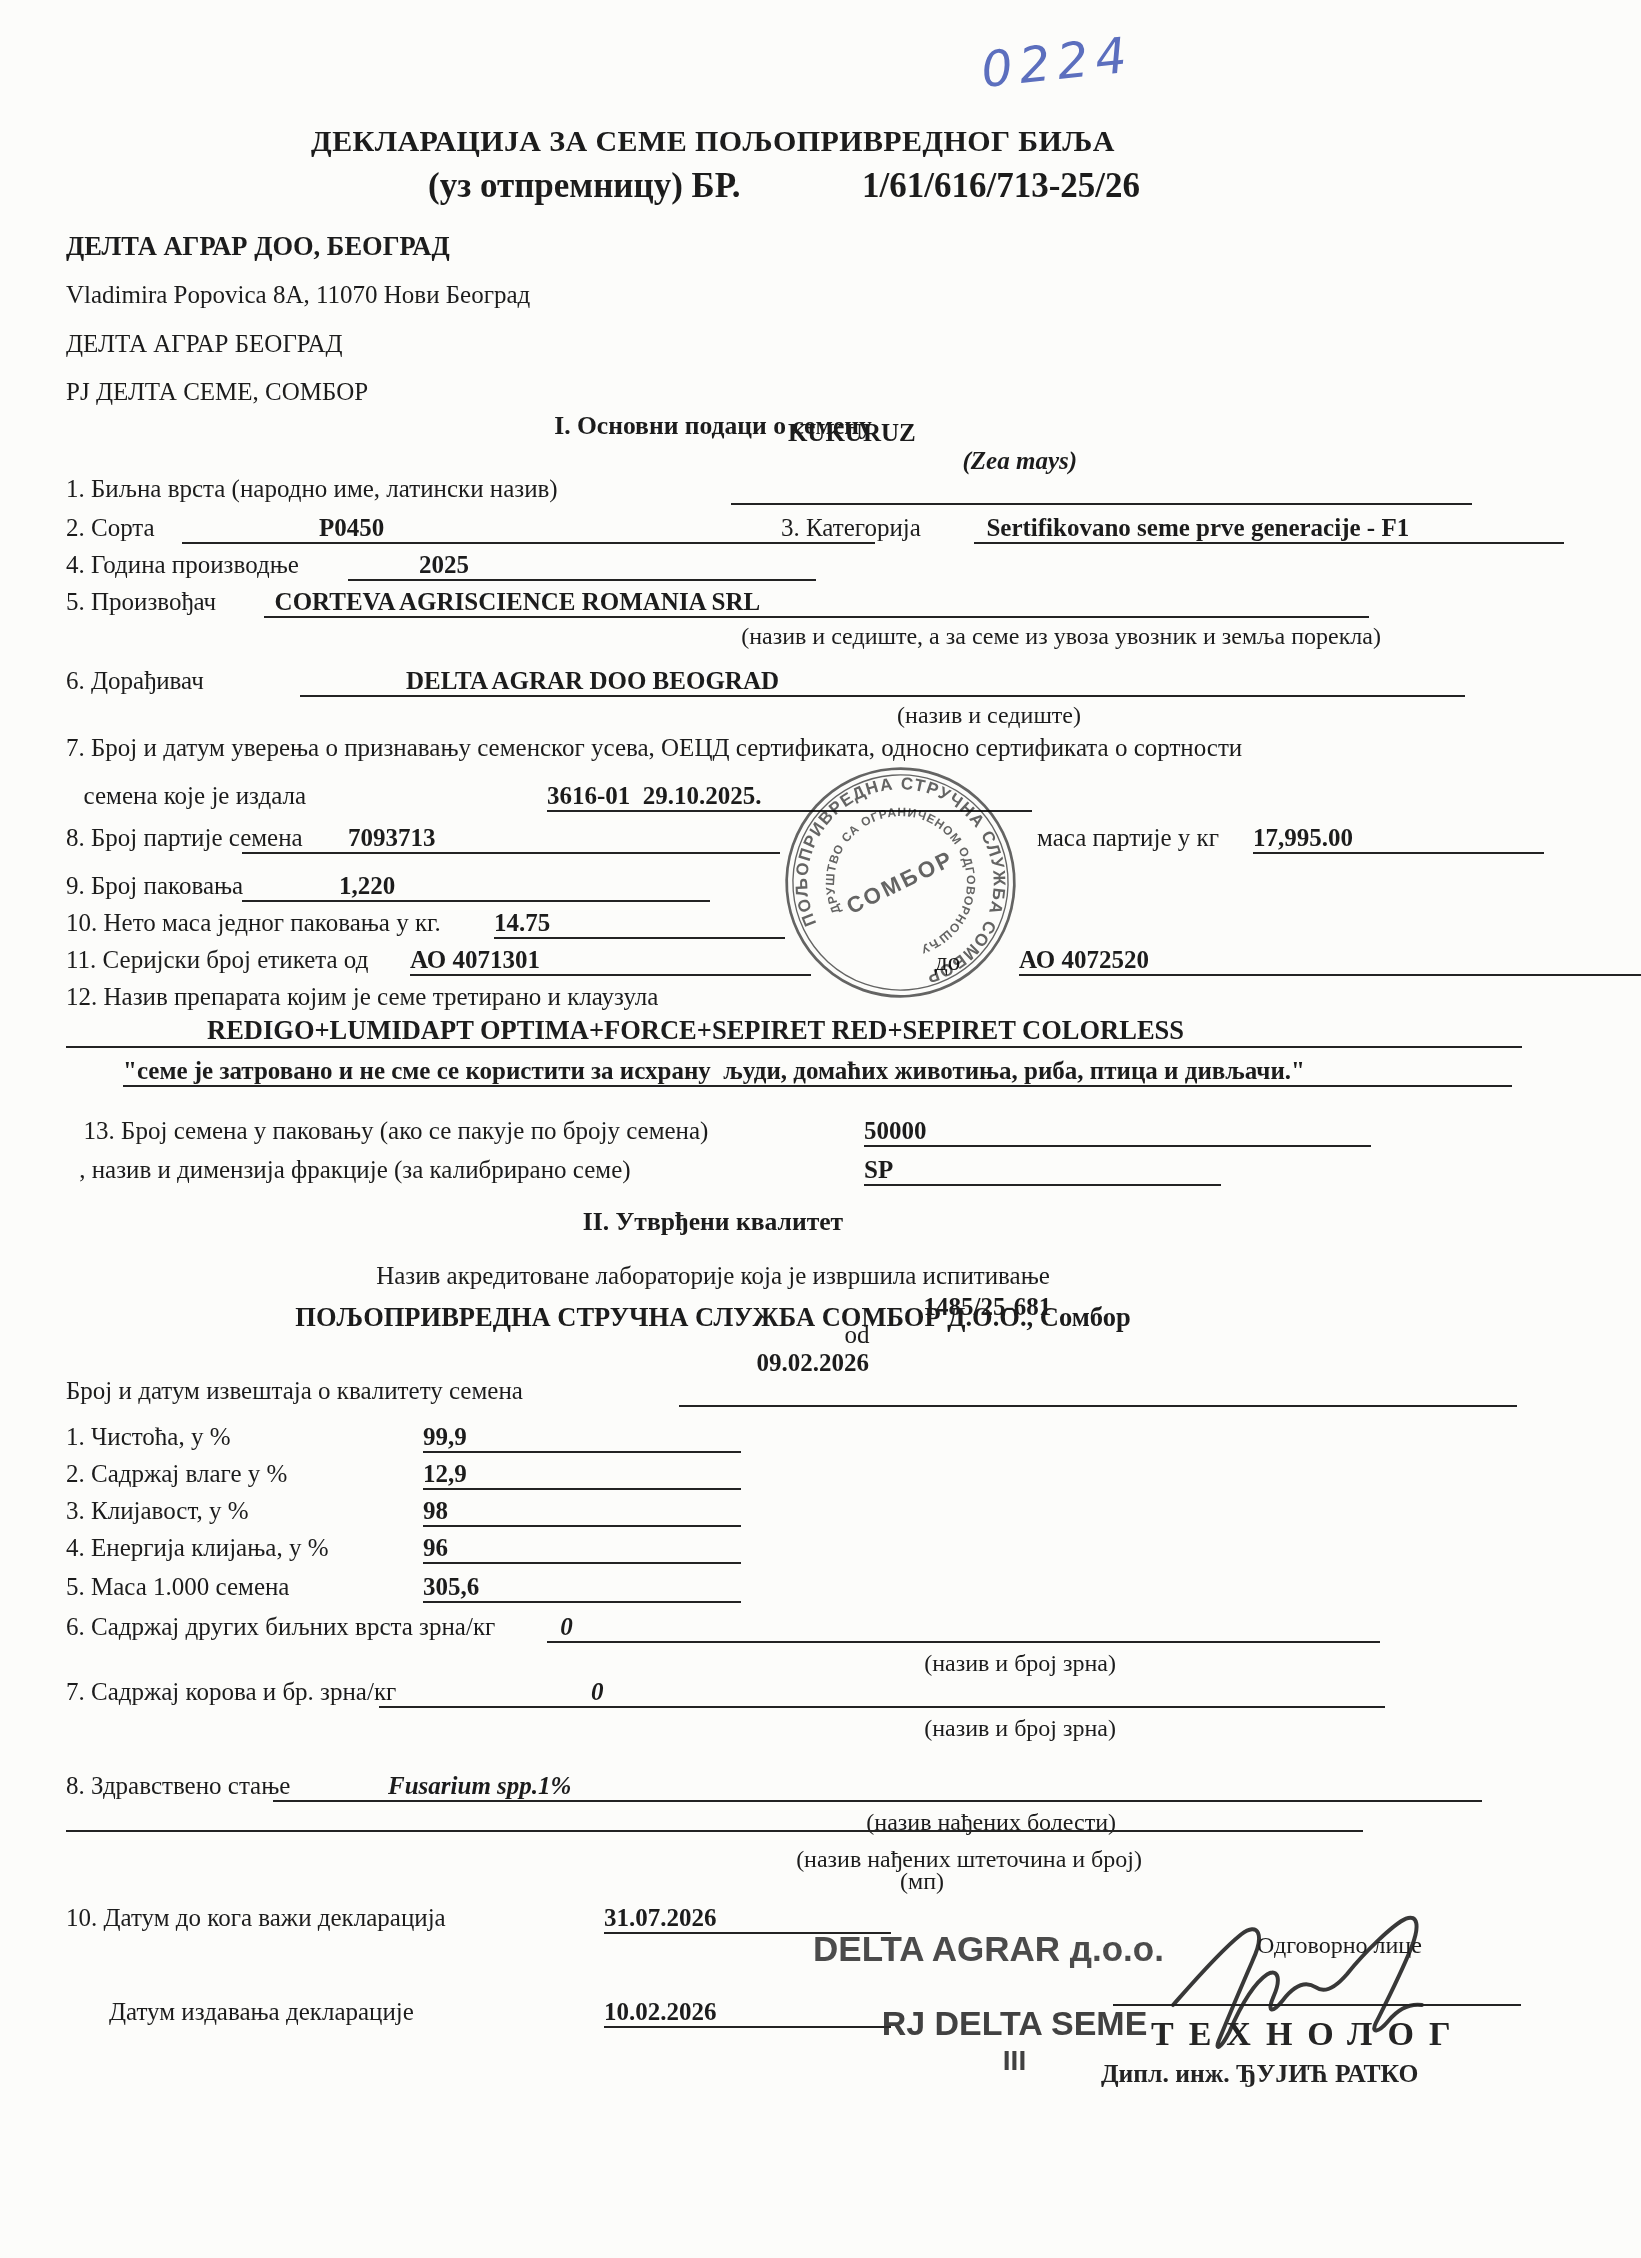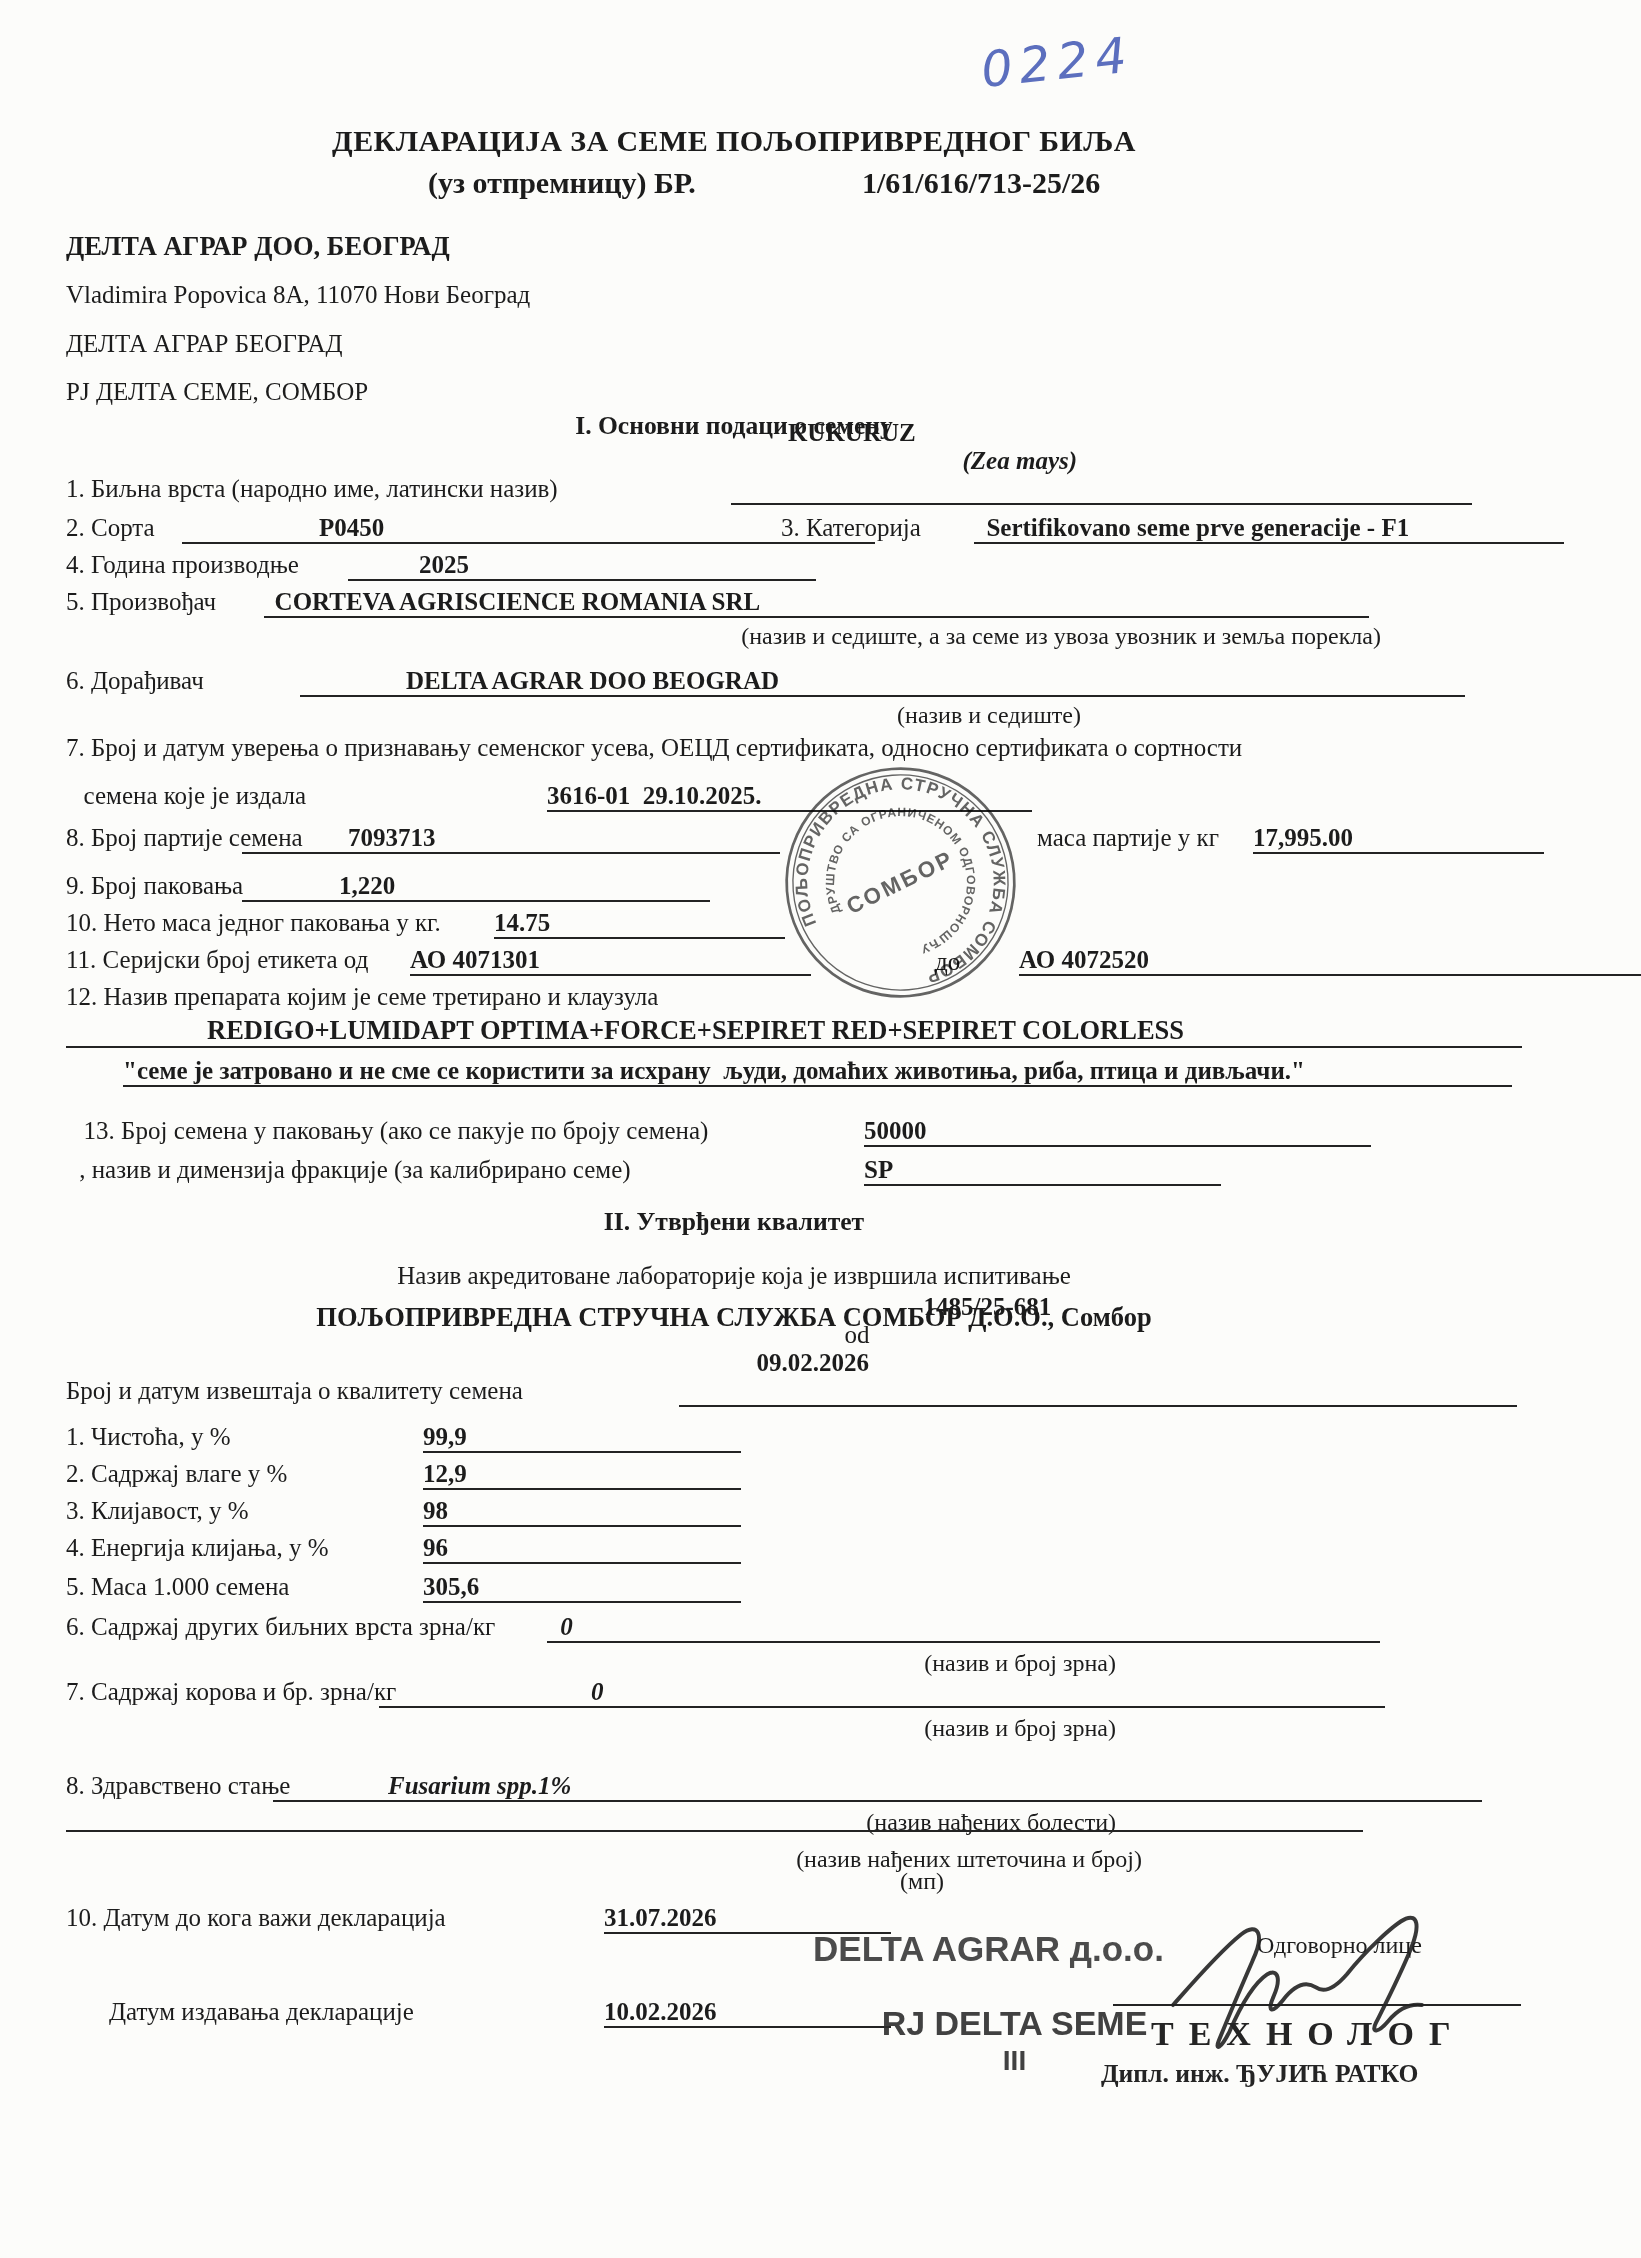--- a/index.html
+++ b/index.html
@@ -11,24 +11,24 @@
     color:#1c1c1c;
     overflow:hidden;
   }
   
   .r{position:absolute;left:66px;width:1535px;height:41px;}
   .r .lbl{position:absolute;bottom:1.8px;left:0;font-size:25px;white-space:nowrap;}
   .r .cell{position:absolute;bottom:0;font-size:25px;white-space:pre;}
   .u{border-bottom:2.6px solid #232323;}
   .v{font-weight:bold;}
   .ctr{text-align:left;}
-  .hrow{position:absolute;left:0;width:1426px;text-align:center;margin-left:21px;}
+  .hrow{position:absolute;left:0;width:1426px;text-align:center;}
   .note{position:absolute;font-size:24px;text-align:right;}
   .title{font-size:30px;font-weight:bold;letter-spacing:0.4px;}
-  .subt{font-size:30px;font-weight:bold;}
+  .subt{font-size:35px;font-weight:bold;}
   .h1{font-size:25.6px;font-weight:bold;}
   .company-name{font-size:26.5px;font-weight:bold;}
   .company-line{font-size:25px;}
   .latin{font-style:italic;}
   .handnum{
     position:absolute;left:981px;top:34px;
     font-family:"DejaVu Sans",sans-serif;
     font-style:italic;font-weight:normal;
     font-size:49px;letter-spacing:7px;
     transform:rotate(-6deg);

